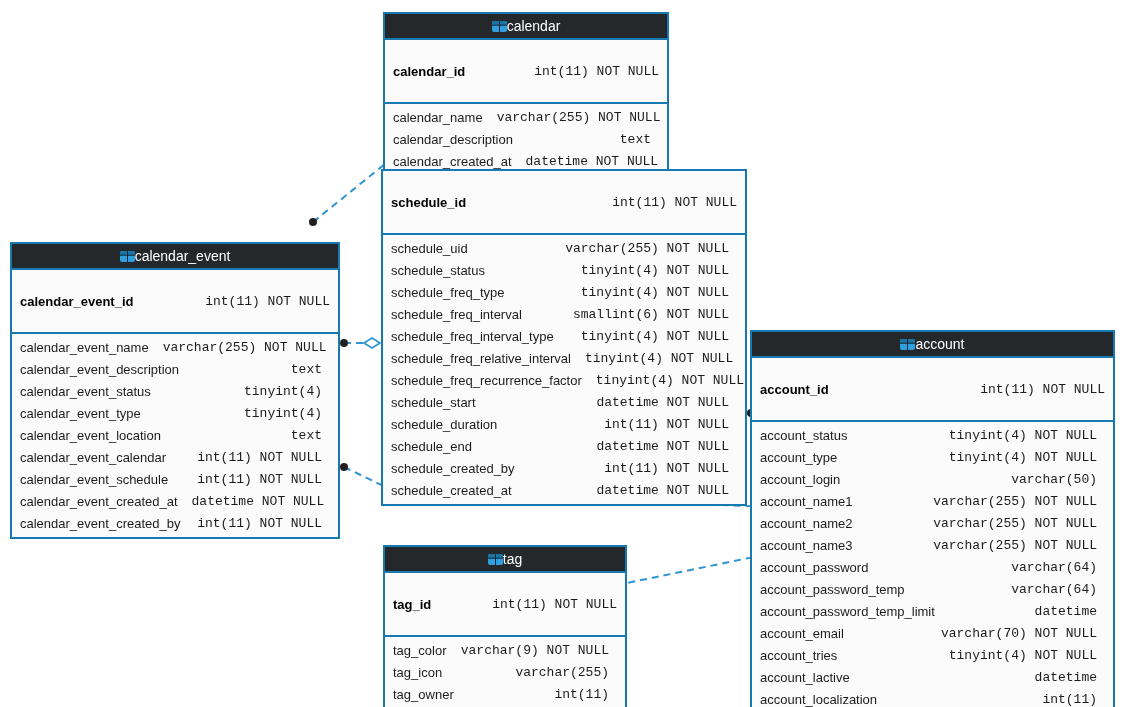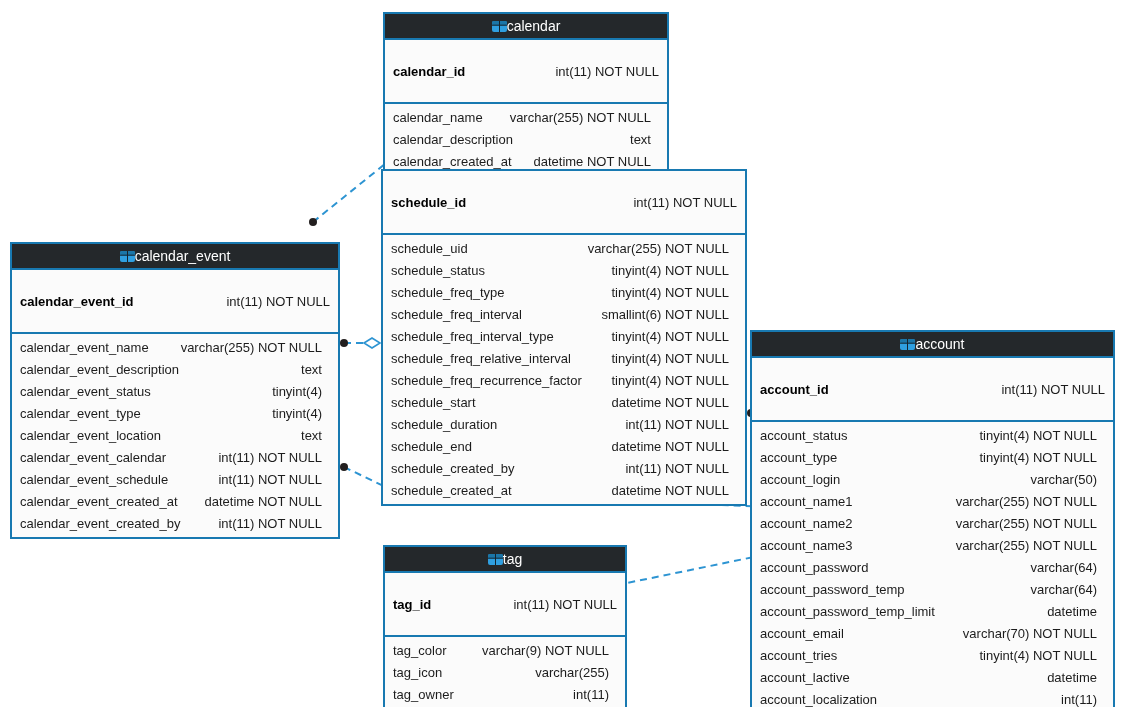--- a/index.html
+++ b/index.html
@@ -22,21 +22,21 @@
   .tbl-icon{width:15px;height:11px;flex:0 0 auto;}
   .pk-section{border-bottom:2px solid #1879b1;padding:19px 0;}
   .col-section{padding:2px 8px 3px 0;}
   .tbl-row{
     display:flex;justify-content:space-between;align-items:center;
     height:22px;padding:0 8px;font-size:13px;color:#1c1c1c;white-space:nowrap;
   }
   .pk-section .tbl-row{height:24px;}
   .pk-section .col-name{font-weight:bold;color:#000;}
   .col-name{margin-right:14px;}
-  .col-type{text-align:right;}
+  .col-type{text-align:right;font-family:Liberation Mono, monospace;}
 </style>
 </head>
 <body>
 
 <svg id="relations" width="1144" height="707" viewBox="0 0 1144 707">
     <g>
       <polyline points="313,222 411,143" fill="none" stroke="#2d94d2" stroke-width="2" stroke-dasharray="7 5"></polyline>
       <circle cx="313" cy="222" r="4" fill="#231f1f"></circle>
       <path d="M -8 0 L 0 -5 L 8 0 L 0 5 Z" transform="translate(411,143) rotate(-38.87306699450592)" fill="#ffffff" stroke="#2d94d2" stroke-width="1.6"></path>
     </g>

